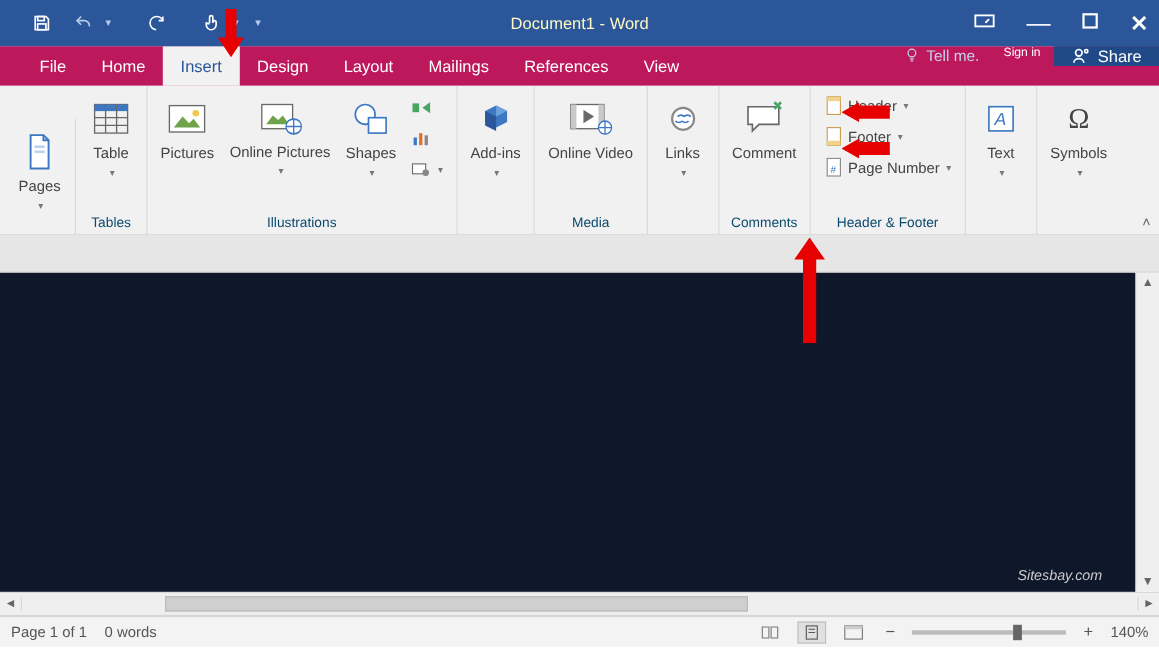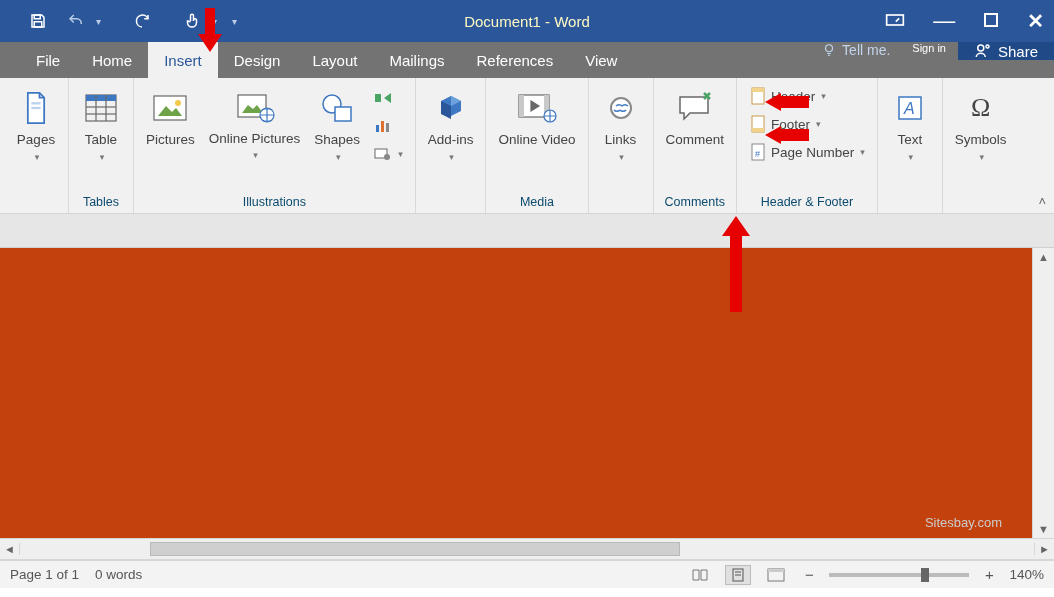--- a/index.html
+++ b/index.html
@@ -8,21 +8,21 @@
   
   .title-bar { height: 42px; background: #2b579a; display: flex; align-items: center; position: relative; }
   .qat { display: flex; align-items: center; gap: 2px; padding-left: 20px; }
   .qat-btn { width: 36px; height: 30px; display: flex; align-items: center; justify-content: center; color: #fff; }
   .qat-caret { width: 14px; color: #b8cbe6; font-size: 10px; display:flex; align-items:center; }
   .title { position: absolute; left: 50%; transform: translateX(-50%); color: #fef9c3; font-size: 15px; }
   .win-ctrls { position: absolute; right: 10px; display: flex; align-items: center; gap: 28px; }
   .win-ctrls .wc { color: #fff; font-size: 15px; }
 
   
-  .tabs { height: 36px; background: #737373; display: flex; align-items: stretch; padding-left: 20px; }
+  .tabs { height: 36px; background: #be185d; display: flex; align-items: stretch; padding-left: 20px; }
   .tab { color: #fff; font-size: 15px; padding: 0 16px; display: flex; align-items: center; cursor: pointer; }
   .tab.active { background: #f1f1f1; color: #2b579a; }
   .tabs-right { margin-left: auto; display: flex; align-items: flex-start; color: #fff; }
   .tell { display:flex; align-items:center; gap:6px; color:#c2d4ec; font-size:14px; padding:0 10px; }
   .signin { color:#fff; font-size:11px; padding:0 12px; }
   .share { background:#204a87; color:#fff; display:flex; align-items:center; gap:6px; padding:0 16px; font-size:15px; }
 
   
   .ribbon { height: 136px; background: #f1f1f1; border-bottom: 1px solid #d4d4d4; display: flex; position: relative; }
   .group { border-right: 1px solid #d9d9d9; padding: 4px 8px 2px 8px; display: flex; flex-direction: column; align-items:center; }
@@ -33,21 +33,21 @@
   .big-btn .lbl { font-size: 13.5px; color: #444; text-align:center; line-height: 1.15; margin-top: 2px; }
   .caret { font-size: 9px; color: #777; margin-left: 2px; }
   .sm-btn { display:flex; align-items:center; gap:4px; font-size:13.5px; color:#444; padding:3px 4px; cursor:pointer; }
   .sm-icon { width:18px; height:18px; display:flex; align-items:center; justify-content:center; }
   .stack { display:flex; flex-direction:column; gap:4px; padding-top:4px; }
   .ribbon-collapse { position:absolute; right:8px; bottom:4px; color:#666; font-size:13px; }
 
   
   .gray-band { height: 34px; background: #e6e6e6; border-bottom:1px solid #d0d0d0; }
   .doc-area { position: relative; height: 290px; background: #fff; display:flex; }
-  .page { background:#c2410c; flex:1; position:relative; }
+  .page { background:#0f172a; flex:1; position:relative;font-style:italic; }
   .watermark { position:absolute; right:30px; bottom:8px; color:#ccc; font-size:13px; }
   .vscroll { width:22px; background:#efefef; border-left:1px solid #d6d6d6; display:flex; flex-direction:column; align-items:center; }
   .vscroll .sarrow { color:#666; font-size:11px; padding:3px 0; }
   .vscroll .strack { flex:1; }
 
   
   .hscroll { height: 22px; background: #efefef; border-top:1px solid #d6d6d6; border-bottom:1px solid #d6d6d6; display:flex; align-items:center; }
   .hscroll .harrow { width:20px; text-align:center; color:#666; font-size:11px; border-right:1px solid #d6d6d6; }
   .hscroll .harrow.right { border-left:1px solid #d6d6d6; border-right:none; }
   .hscroll .htrack { flex:1; display:flex; align-items:center; position:relative; height:100%; }
@@ -146,21 +146,21 @@
           <path d="M3 20c0-3 3-5 6-5s6 2 6 5"></path>
           <circle cx="18" cy="6" r="2"></circle>
         </svg>
       <span>Share</span>
     </div>
   </div>
 </div>
 
 <div class="ribbon">
 
-  <div class="group" style="padding-left:12px;">
+  <div class="group" style="padding-left:12px;margin-top:30px;">
     <div class="group-body">
       <div class="big-btn">
         <div class="icon-box">
             <svg width="28" height="36" viewBox="0 0 24 30" fill="#fff" stroke="#3e78c2" stroke-width="1.5">
               <path d="M5 2h10l4 4v22H5z"></path>
               <path d="M15 2v4h4" fill="none"></path>
               <rect x="8" y="10" width="8" height="2" fill="#bcd3ee" stroke="none"></rect>
               <rect x="8" y="14" width="8" height="2" fill="#bcd3ee" stroke="none"></rect>
             </svg>
           </div>

